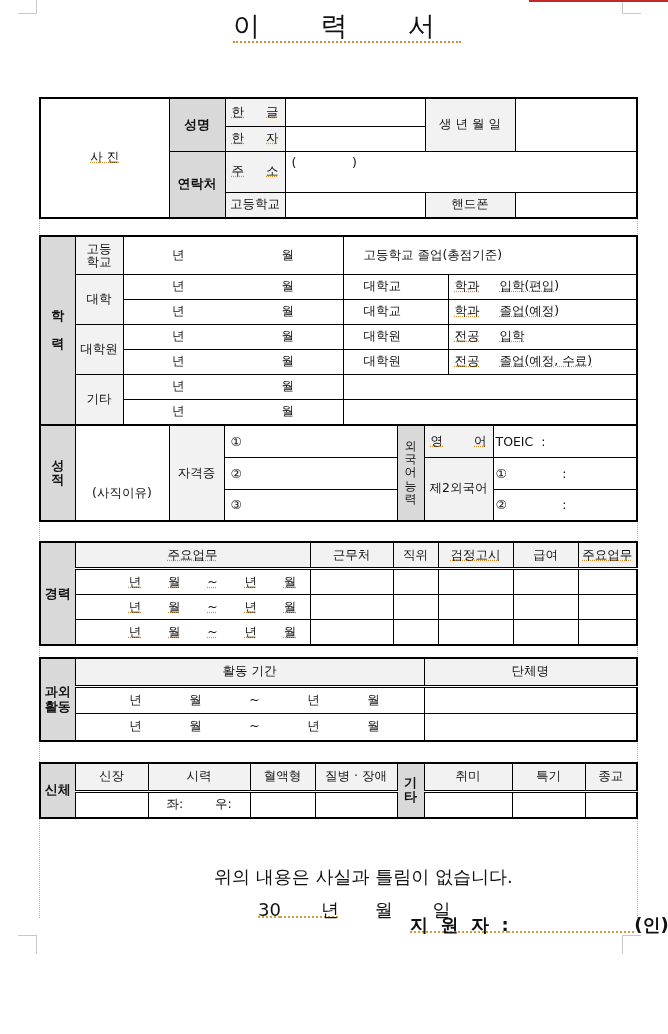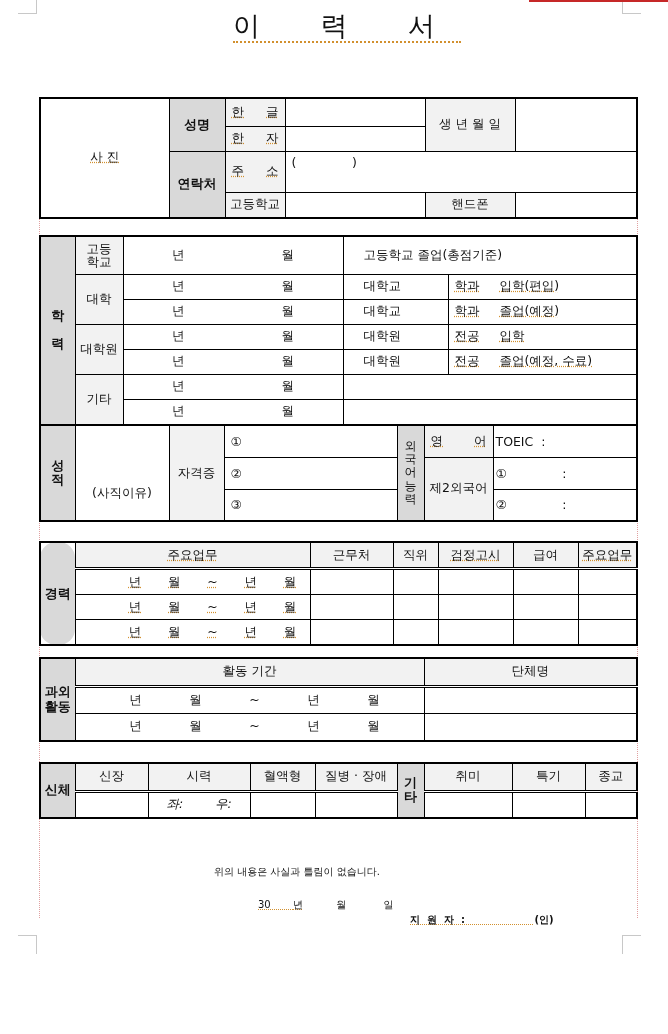--- a/index.html
+++ b/index.html
@@ -27,21 +27,21 @@
   }
   table.form td { border:1px solid #000; padding:0; text-align:center; vertical-align:middle; height:24px; overflow:hidden; white-space:nowrap; }
   .hd { background:#d9d9d9; font-weight:bold; font-size:13px; }
   .sub { background:#f2f2f2; }
   .left { text-align:left !important; padding-left:6px !important; }
   .sq { text-decoration: underline dotted #d2902e; }
   .dbl-bottom td { border-bottom:3px double #000 !important; }
   .vert { line-height:1.1; white-space:normal !important; }
   .spread { display:flex; justify-content:space-between; padding:0 6px; }
   .ym { display:flex; justify-content:space-around; }
-  .footer-text { position:absolute; font-size:10px;text-align:right; }
+  .footer-text { position:absolute; font-size:18px;text-align:right; }
 </style>
 </head>
 <body>
 
 <div class="corner c-tl"></div>
 <div class="corner c-tr"></div>
 <div class="corner c-bl"></div>
 <div class="corner c-br"></div>
 <div class="redline"></div>
 <div class="margin-dots" style="left:39px;top:218px;height:700px;"></div>
@@ -234,21 +234,21 @@
       <col style="width:35px">
       <col style="width:235px">
       <col style="width:83px">
       <col style="width:45px">
       <col style="width:75px">
       <col style="width:65px">
       <col>
     </colgroup>
   <tbody>
       <tr class="dbl-bottom" style="height:24px">
-    <td rowspan="4" class="hd" style="border-bottom:1px solid #000 !important;border-radius:16px;">경력</td>
+    <td rowspan="4" class="hd" style="border-bottom:1px solid #000 !important;">경력</td>
     <td class="sub"><span class="sq">주요업무</span></td>
     <td class="sub">근무처</td>
     <td class="sub">직위</td>
     <td class="sub"><span class="sq">검정고시</span></td>
     <td class="sub">급여</td>
     <td class="sub"><span class="sq">주요업무</span></td>
   </tr>
   <tr>
     <td>
           <div class="ym sq" style="padding-left:40px;">
@@ -360,21 +360,21 @@
     <td class="sub">혈액형</td>
     <td class="sub">질병 · 장애</td>
     <td rowspan="2" class="hd vert" style="white-space:pre-line !important;border-bottom:1px solid #000 !important;">기
 타</td>
     <td class="sub">취미</td>
     <td class="sub">특기</td>
     <td class="sub">종교</td>
   </tr>
   <tr style="height:26px">
     <td></td>
-    <td style="white-space:pre;font-style:italic;">좌:        우:</td>
+    <td style="white-space:pre;">좌:        우:</td>
     <td></td>
     <td></td>
     <td></td>
     <td></td>
     <td></td>
   </tr>
 </tbody>
   </table>
 
 <div class="footer-text" style="left:214px;top:865px;">위의 내용은 사실과 틀림이 없습니다.</div>

